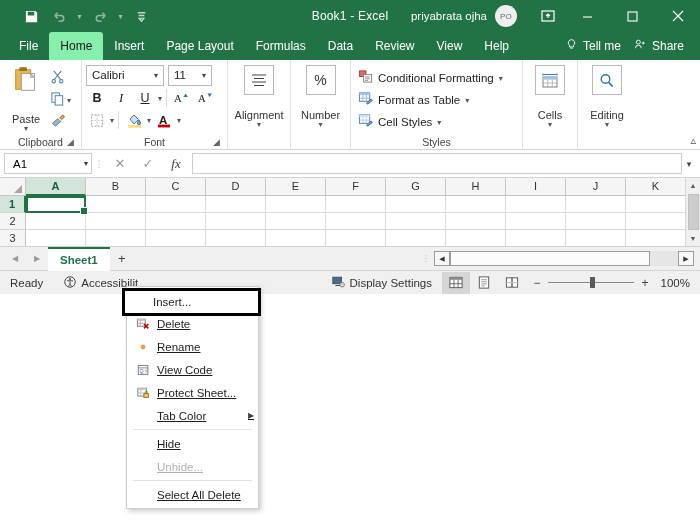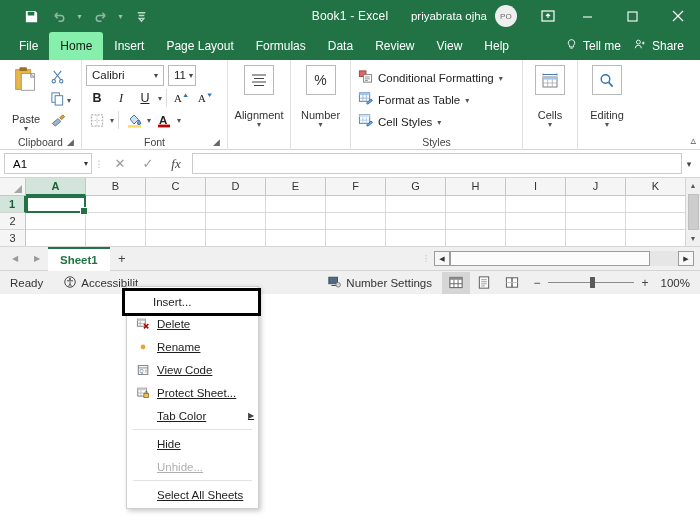--- a/index.html
+++ b/index.html
@@ -395,21 +395,21 @@
     <div class="dialog-launcher">◢</div>
   </div>
 
   <div class="rgroup" style="width:146px">
     <div class="rgroup-body" style="flex-direction:column;">
       <div class="font-row1">
         <div class="combo" style="width:78px">
           <span class="cv">Calibri</span>
           <span class="cc">▾</span>
         </div>
-        <div class="combo" style="width:28px">
+        <div class="combo" style="width:44px">
           <span class="cv">11</span>
           <span class="cc">▾</span>
         </div>
       </div>
       <div class="font-row2">
         <span class="fbtn" style="font-weight:bold">B</span>
         <span class="fbtn" style="font-style:italic;font-family:'Liberation Serif',serif">I</span>
         <span class="fbtn" style="text-decoration:underline">U</span>
         <span class="sm-caret">▾</span>
         <span class="divider-v"></span>
@@ -676,21 +676,21 @@
   </div>
   <div class="sb-right">
     <div class="sb-item">
       <span>
         <svg width="15" height="14" viewBox="0 0 16 16">
             <rect x="1.5" y="2.5" width="10" height="7.5" fill="#4f6a82" stroke="#37505f"></rect>
             <path d="M4.5 12h6" stroke="#37505f" stroke-width="1.2"></path>
             <circle cx="12.2" cy="11.2" r="2.6" fill="#d7d7d7" stroke="#7a7a7a"></circle>
           </svg>
       </span>
-      <span>Number Settings</span>
+      <span>Display Settings</span>
     </div>
     <div class="viewbtn active">
       <svg width="16" height="15" viewBox="0 0 16 16">
           <rect x="1.5" y="2.5" width="13" height="11" fill="#fff" stroke="#555"></rect>
           <rect x="1.5" y="2.5" width="13" height="2.6" fill="#8a8a8a"></rect>
           <path d="M5.8 5.1v8.4M10.2 5.1v8.4M1.5 9.3h13" stroke="#555" stroke-width=".9"></path>
         </svg>
     </div>
     <div class="viewbtn">
       <svg width="16" height="15" viewBox="0 0 16 16">
@@ -773,19 +773,19 @@
     <span class="ic"></span>
     <span class="tx">Hide</span>
   </div>
   <div class="ctxitem disabled">
     <span class="ic"></span>
     <span class="tx">Unhide...</span>
   </div>
   <div class="ctxsep"></div>
   <div class="ctxitem">
     <span class="ic"></span>
-    <span class="tx">Select All Sheets</span>
+    <span class="tx">Select All Delete</span>
   </div>
 </div>
 
 <div class="highlight-box">
   <span class="hl-tx">Insert...</span>
 </div>
 
 </body></html>

